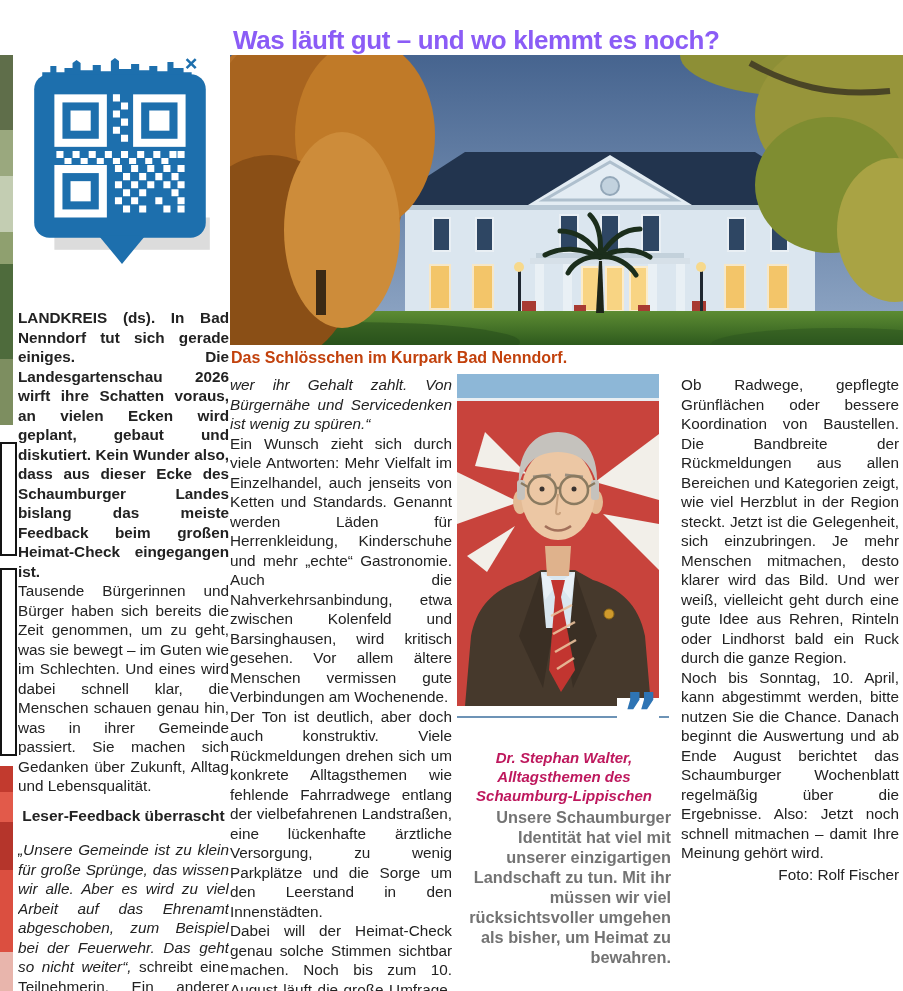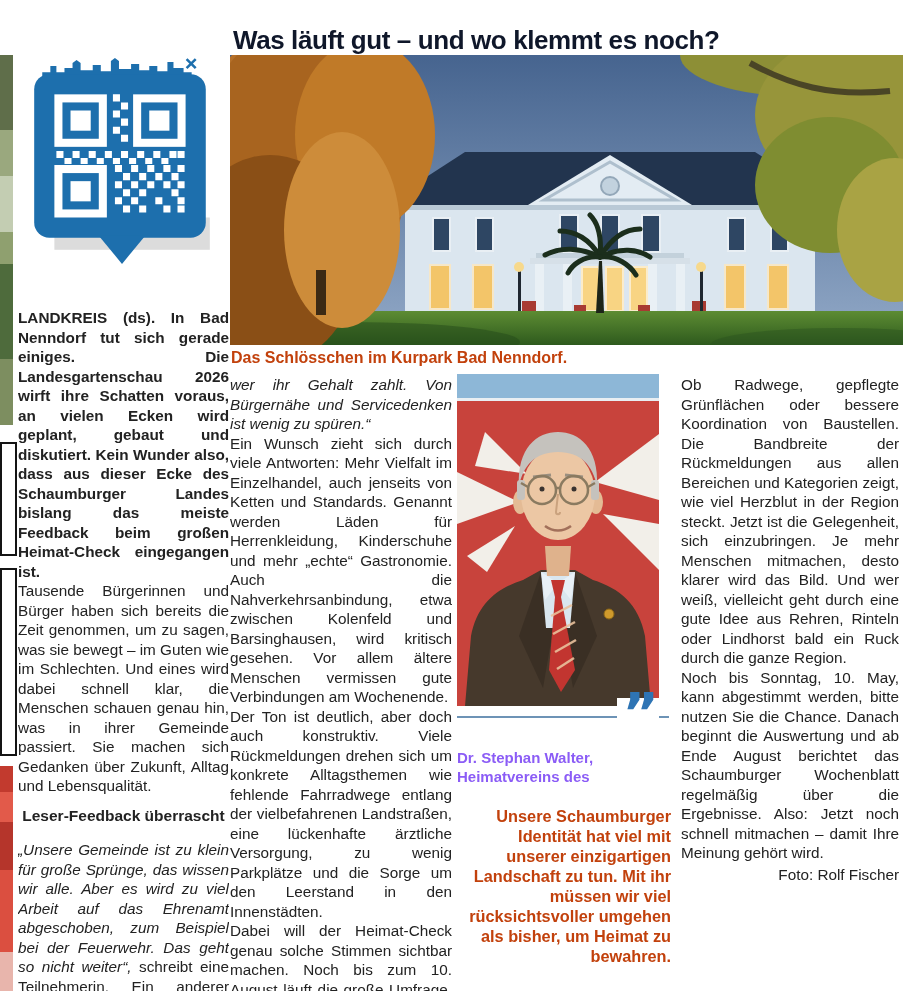--- a/index.html
+++ b/index.html
@@ -18,21 +18,21 @@
   .ebox1{top:442px;height:110px;left:-22px;width:32px;border:2px solid #141414;background:#fff;}
   .ebox2{top:568px;height:184px;left:-22px;width:32px;border:2px solid #141414;background:#fff;}
   .er1{top:766px;height:26px;background:#c23a2e;}
   .er2{top:792px;height:30px;background:#e25a4a;}
   .er3{top:822px;height:48px;background:#b5352b;}
   .er4{top:870px;height:82px;background:#db4f40;}
   .er5{top:952px;height:39px;background:#e8b5ac;}
 
   
   .headline{position:absolute;left:233px;top:8px;width:660px;font-size:26px;font-weight:700;
-            letter-spacing:-0.4px;color:#0f172a;}
+            letter-spacing:-0.4px;color:#8b5cf6;}
   .caption{position:absolute;left:231px;top:349px;width:660px;font-size:16px;font-weight:700;color:#c2410c;}
 
   
   .main-photo{position:absolute;left:230px;top:55px;width:673px;height:290px;}
   .qr-wrap{position:absolute;left:26px;top:56px;width:192px;height:216px;}
   .portrait{display:block;width:202px;height:332px;}
 
   
   .col{position:absolute;font-size:15.3px;line-height:19.5px;text-align:justify;color:#222;overflow:hidden;}
   .col p{margin:0;}
@@ -43,22 +43,22 @@
   .lead{font-weight:700;}
   .italic{font-style:italic;}
   .subhead{font-weight:700;text-align:center;margin:10px 0 15px !important;font-size:15.5px;}
   .credit{text-align:right;margin-top:2px !important;}
 
   
   .pq-rule{position:relative;height:0;border-top:2px solid #6d93b6;margin:10px 2px 30px 0;}
   .pq-mark{position:absolute;right:10px;top:-20px;background:#fff;padding:0 5px;
            font-family:"DejaVu Sans",sans-serif;font-weight:700;font-size:56px;line-height:30px;
            color:#2e74b4;letter-spacing:-5px;}
-  .pq-attr{font-weight:700;color:#8b5cf6;text-align:left;font-size:15px;line-height:19px;}
-  .pq-text{font-weight:700;color:#c2410c;text-align:right;font-size:16.3px;line-height:20px;margin-top:20px;}
+  .pq-attr{font-weight:700;color:#be185d;text-align:center;font-size:15px;line-height:19px;font-style:italic;}
+  .pq-text{font-weight:700;color:#737373;text-align:right;font-size:16.3px;line-height:20px;margin-top:2px;}
 </style>
 </head>
 <body>
 
 <div class="page">
 
   <div class="edge-strip">
     <div class="seg eg1"></div>
     <div class="seg eg2"></div>
     <div class="seg eg3"></div>
@@ -201,21 +201,21 @@
                  M88 124h7v7h-7z M104 124h7v7h-7z M120 124h7v7h-7z M136 124h7v7h-7z M150 124h7v7h-7z
                  M96 132h7v7h-7z M112 132h7v7h-7z M144 132h7v7h-7z
                  M88 140h7v7h-7z M104 140h7v7h-7z M128 140h7v7h-7z M150 140h7v7h-7z
                  M96 148h7v7h-7z M112 148h7v7h-7z M136 148h7v7h-7z M150 148h7v7h-7z"></path>
       </g>
     </svg>
   </div>
 
   <div class="col col1">
     <p class="lead">LANDKREIS (ds). In Bad Nenndorf tut sich gerade einiges. Die Landesgartenschau 2026 wirft ihre Schatten voraus, an vielen Ecken wird geplant, gebaut und diskutiert. Kein Wunder also, dass aus dieser Ecke des Schaumburger Landes bislang das meiste Feedback beim großen Heimat-Check eingegangen ist.</p>
-    <p>Tausende Bürgerinnen und Bürger haben sich bereits die Zeit genommen, um zu sagen, was sie bewegt – im Guten wie im Schlechten. Und eines wird dabei schnell klar, die Menschen schauen genau hin, was in ihrer Gemeinde passiert. Sie machen sich Gedanken über Zukunft, Alltag und Lebensqualität.</p>
+    <p>Tausende Bürgerinnen und Bürger haben sich bereits die Zeit genommen, um zu geht, was sie bewegt – im Guten wie im Schlechten. Und eines wird dabei schnell klar, die Menschen schauen genau hin, was in ihrer Gemeinde passiert. Sie machen sich Gedanken über Zukunft, Alltag und Lebensqualität.</p>
     <p class="subhead">Leser-Feedback überrascht</p>
     <p><span class="italic">„Unsere Gemeinde ist zu klein für große Sprünge, das wissen wir alle. Aber es wird zu viel Arbeit auf das Ehrenamt abgeschoben, zum Beispiel bei der Feuerwehr. Das geht so nicht weiter“,</span><span> schreibt eine Teilnehmerin. Ein anderer Kommentar bringt die Frustration auf den Punkt: </span></p>
   </div>
 
   <div class="col col2">
     <p><span class="italic">wer ihr Gehalt zahlt. Von Bürgernähe und Servicedenken ist wenig zu spüren.“</span></p>
     <p>Ein Wunsch zieht sich durch viele Antworten: Mehr Vielfalt im Einzelhandel, auch jenseits von Ketten und Standards. Genannt werden Läden für Herrenkleidung, Kinderschuhe und mehr „echte“ Gastronomie. Auch die Nahverkehrsanbindung, etwa zwischen Kolenfeld und Barsinghausen, wird kritisch gesehen. Vor allem ältere Menschen vermissen gute Verbindungen am Wochenende.</p>
     <p>Der Ton ist deutlich, aber doch auch konstruktiv. Viele Rückmeldungen drehen sich um konkrete Alltagsthemen wie fehlende Fahrradwege entlang der vielbefahrenen Landstraßen, eine lückenhafte ärztliche Versorgung, zu wenig Parkplätze und die Sorge um den Leerstand in den Innenstädten.</p>
     <p>Dabei will der Heimat-Check genau solche Stimmen sichtbar machen. Noch bis zum 10. August läuft die große Umfrage, die insgesamt 15 Themen-</p>
   </div>
@@ -267,25 +267,26 @@
       <path d="M101 120 L99 138 C 99 141 103 141 103 138" stroke="#caa27e" stroke-width="2" fill="none"></path>
       <path d="M88 152 C 96 158 106 158 114 152" stroke="#a2705a" stroke-width="2.5" fill="none"></path>
       <circle cx="152" cy="240" r="5" fill="#cf9a2c" stroke="#8a6516"></circle>
     </svg>
 
     <div class="pq-rule">
       <span class="pq-mark">”</span>
     </div>
     <div class="pq-attr">
       <div>Dr. Stephan Walter,</div>
-      <div>Heimatvereins des</div>
+      <div>Alltagsthemen des</div>
+      <div>Schaumburg-Lippischen</div>
     </div>
     <div class="pq-text">Unsere Schaumburger Identität hat viel mit unserer einzigartigen Landschaft zu tun. Mit ihr müssen wir viel rücksichtsvoller umgehen als bisher, um Heimat zu bewahren.</div>
 
   </div>
 
   <div class="col col4">
     <p>Ob Radwege, gepflegte Grünflächen oder bessere Koordination von Baustellen. Die Bandbreite der Rückmeldungen aus allen Bereichen und Kategorien zeigt, wie viel Herzblut in der Region steckt. Jetzt ist die Gelegenheit, sich einzubringen. Je mehr Menschen mitmachen, desto klarer wird das Bild. Und wer weiß, vielleicht geht durch eine gute Idee aus Rehren, Rinteln oder Lindhorst bald ein Ruck durch die ganze Region.</p>
-    <p>Noch bis Sonntag, 10. May, kann abgestimmt werden, bitte nutzen Sie die Chance. Danach beginnt die Auswertung und ab Ende August berichtet das Schaumburger Wochenblatt regelmäßig über die Ergebnisse. Also: Jetzt noch schnell mitmachen – damit Ihre Meinung gehört wird.</p>
+    <p>Noch bis Sonntag, 10. April, kann abgestimmt werden, bitte nutzen Sie die Chance. Danach beginnt die Auswertung und ab Ende August berichtet das Schaumburger Wochenblatt regelmäßig über die Ergebnisse. Also: Jetzt noch schnell mitmachen – damit Ihre Meinung gehört wird.</p>
     <p class="credit">Foto: Rolf Fischer</p>
   </div>
 
 </div>
 
 </body></html>

